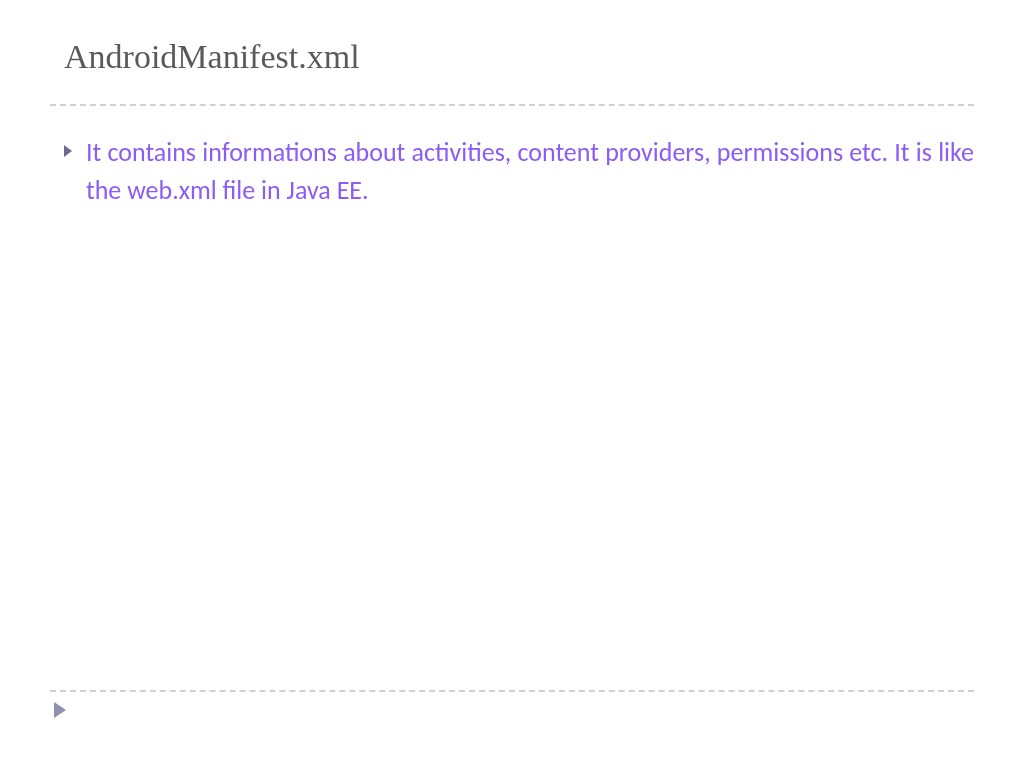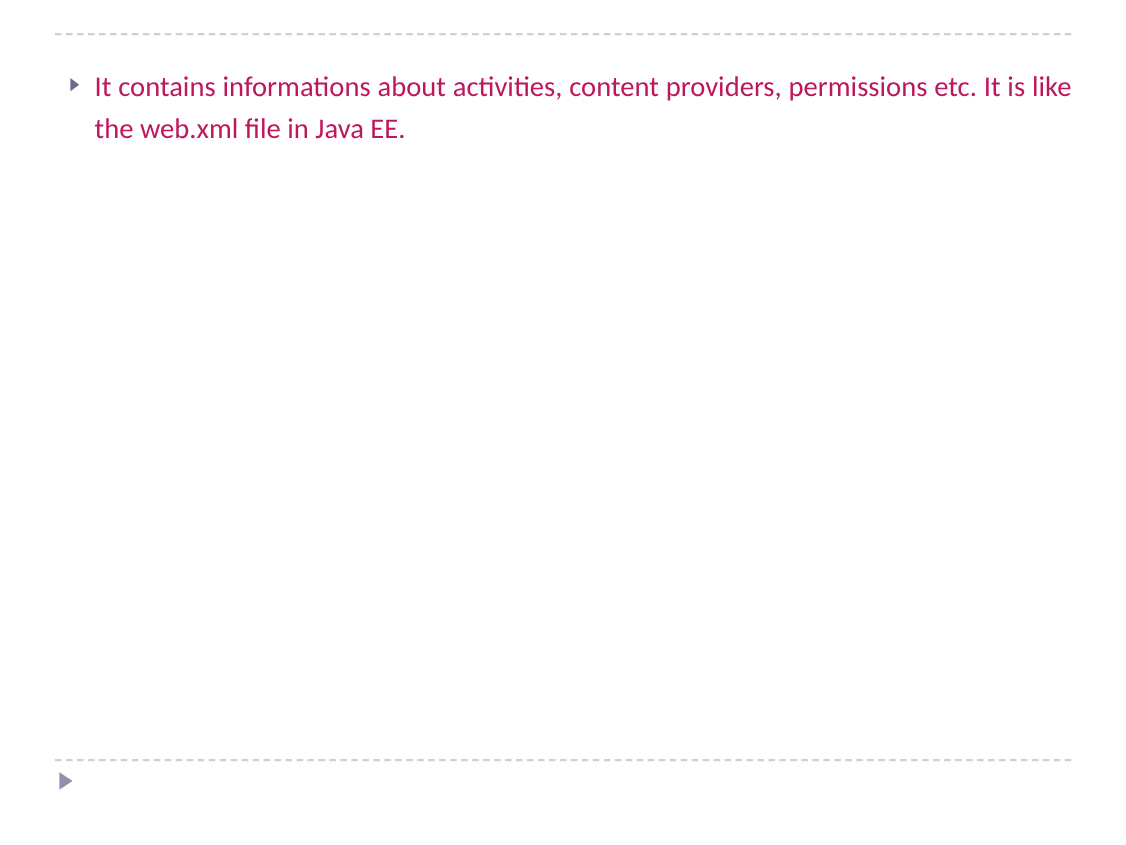--- a/index.html
+++ b/index.html
@@ -52,21 +52,21 @@
       height: 0;
       border-top: 6px solid transparent;
       border-bottom: 6px solid transparent;
       border-left: 8px solid #6b6b8b;
       margin-top: 11px;
       margin-right: 14px;
     }
     .bullet-text {
       font-size: 26px;
       line-height: 1.45;
-      color: #be185d;
+      color: #8b5cf6;
       text-align: justify;
       text-justify: inter-word;
       font-weight: 400;
     }
     .footer {
       padding-bottom: 10px;
     }
     .footer-icon {
       width: 0;
       height: 0;
@@ -74,20 +74,21 @@
       border-bottom: 8px solid transparent;
       border-left: 12px solid #9090b0;
       margin-top: 10px;
       margin-left: 4px;
     }
   </style>
 </head>
 <body>
 
 <div class="slide">
+  <div class="title">AndroidManifest.xml</div>
   <hr class="divider">
   <div class="content">
     <div class="bullet-row">
       <div class="bullet-icon"></div>
       <div class="bullet-text">It contains informations about activities, content providers, permissions etc. It is like the web.xml file in Java EE.</div>
     </div>
   </div>
   <hr class="divider">
   <div class="footer">
     <div class="footer-icon"></div>

